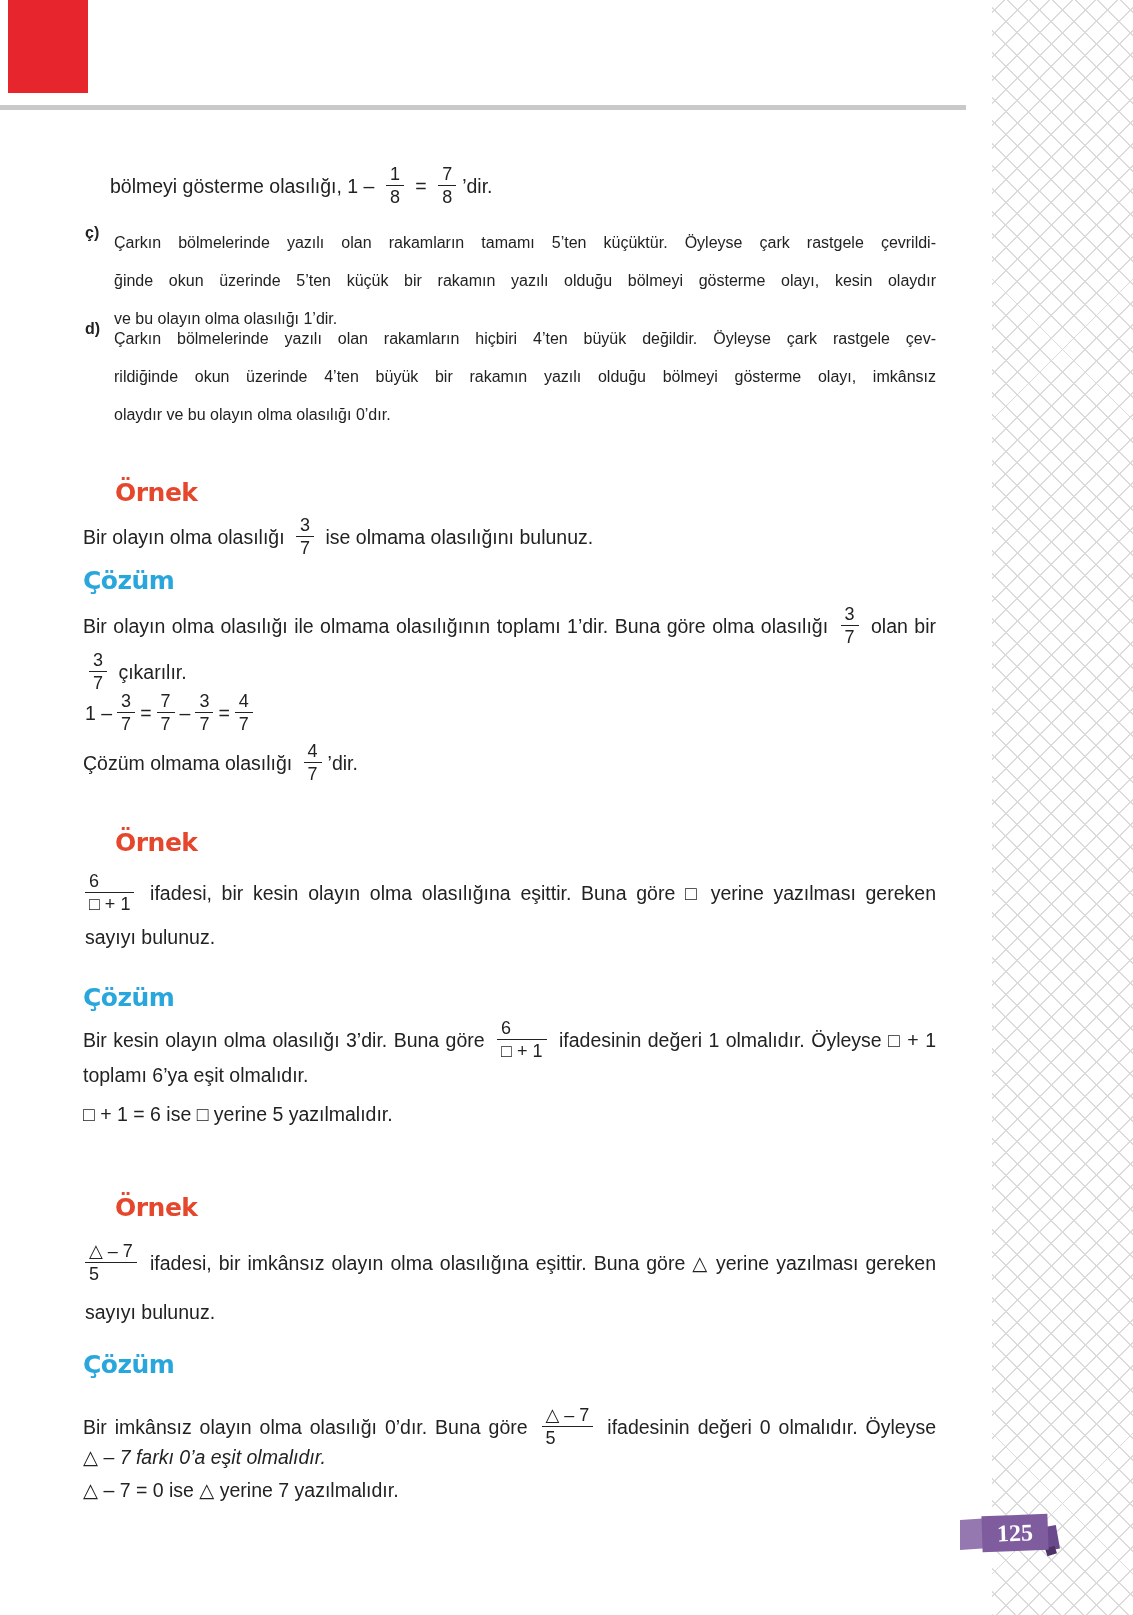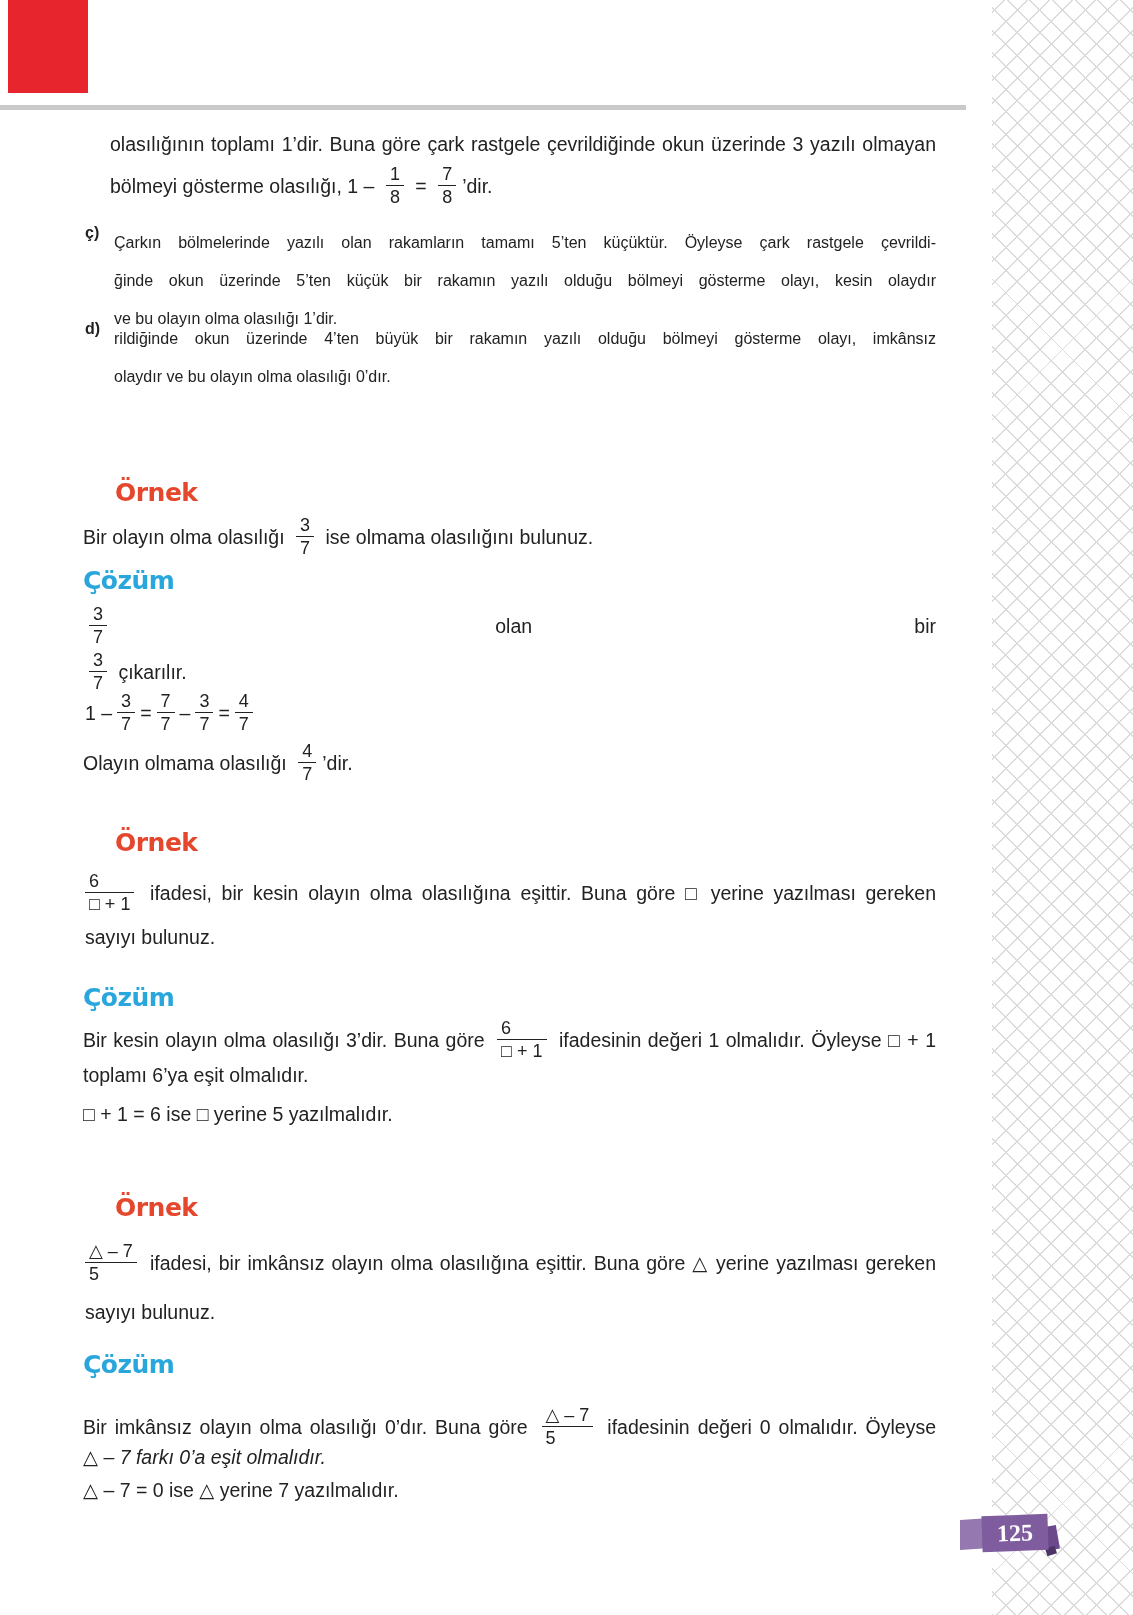--- a/index.html
+++ b/index.html
@@ -40,66 +40,67 @@
 </style>
 </head>
 <body>
 
 <div class="page">
 
   <div class="red-tab"></div>
   <div class="top-rule"></div>
   <div class="hatch"></div>
 
-  <div class="blk just" style="left:110px;top:131px;width:826px;line-height:26px;">olasılığının toplamı 1’dir. Buna göre çark rastgele çevrildiğinde okun üzerinde 3 yazılı olmayan</div>
   <div class="blk" style="left:110px;top:158px;width:826px;height:56px;line-height:56px;">
     <span>bölmeyi gösterme olasılığı, 1 –</span>
     <span class="frac"><span class="num">1</span><span class="den">8</span></span>
     <span>=</span>
     <span class="frac"><span class="num">7</span><span class="den">8</span></span><span>’dir.</span>
   </div>
 
   <div class="item" style="top:224px;">
     <span class="lbl">ç)</span>
     <div class="lines">
       <div class="just">Çarkın bölmelerinde yazılı olan rakamların tamamı 5’ten küçüktür. Öyleyse çark rastgele çevrildi-</div>
       <div class="just">ğinde okun üzerinde 5’ten küçük bir rakamın yazılı olduğu bölmeyi gösterme olayı, kesin olaydır</div>
       <div>ve bu olayın olma olasılığı 1’dir.</div>
     </div>
   </div>
 
   <div class="item" style="top:320px;">
     <span class="lbl">d)</span>
     <div class="lines">
+      <div class="just">Çarkın bölmelerinde yazılı olan rakamların hiçbiri 4’ten büyük değildir. Öyleyse çark rastgele çev-</div>
       <div class="just">rildiğinde okun üzerinde 4’ten büyük bir rakamın yazılı olduğu bölmeyi gösterme olayı, imkânsız</div>
       <div>olaydır ve bu olayın olma olasılığı 0’dır.</div>
     </div>
   </div>
 
   <div class="heading h-ex" style="top:478px;">Örnek</div>
   <div class="blk" style="left:83px;top:509px;width:853px;height:56px;line-height:56px;">
     <span>Bir olayın olma olasılığı</span>
     <span class="frac"><span class="num">3</span><span class="den">7</span></span>
     <span>ise olmama olasılığını bulunuz.</span>
   </div>
 
   <div class="heading h-sol" style="top:566px;">Çözüm</div>
   <div class="blk just" style="left:83px;top:603px;width:853px;height:46px;line-height:46px;">
+    <span>Bir olayın olma olasılığı ile olmama olasılığının toplamı 1’dir. Buna göre olma olasılığı</span>
     <span class="frac"><span class="num">3</span><span class="den">7</span></span>
     <span>olan bir</span>
   </div>
   <div class="blk" style="left:83px;top:649px;width:853px;height:46px;line-height:46px;">
     <span class="frac"><span class="num">3</span><span class="den">7</span></span>
     <span>çıkarılır.</span>
   </div>
   <div class="blk" style="left:85px;top:688px;width:853px;height:50px;line-height:50px;">
     <span>1 –</span><span class="frac eqfrac"><span class="num">3</span><span class="den">7</span></span><span>=</span><span class="frac eqfrac"><span class="num">7</span><span class="den">7</span></span><span>–</span><span class="frac eqfrac"><span class="num">3</span><span class="den">7</span></span><span>=</span><span class="frac eqfrac"><span class="num">4</span><span class="den">7</span></span>
   </div>
   <div class="blk" style="left:83px;top:736px;width:853px;height:54px;line-height:54px;">
-    <span>Olayın olmama olasılığı</span>
+    <span>Çözüm olmama olasılığı</span>
     <span class="frac"><span class="num">4</span><span class="den">7</span></span><span>’dir.</span>
   </div>
 
   <div class="heading h-ex" style="top:828px;">Örnek</div>
   <div class="blk just" style="left:85px;top:865px;width:851px;height:56px;line-height:56px;">
     <span class="frac" style="margin-left:0;"><span class="num">6</span><span class="den">□ + 1</span></span>
     <span>ifadesi, bir kesin olayın olma olasılığına eşittir. Buna göre □ yerine yazılması gereken</span>
   </div>
   <div class="blk" style="left:85px;top:924px;width:851px;line-height:26px;">sayıyı bulunuz.</div>
 

